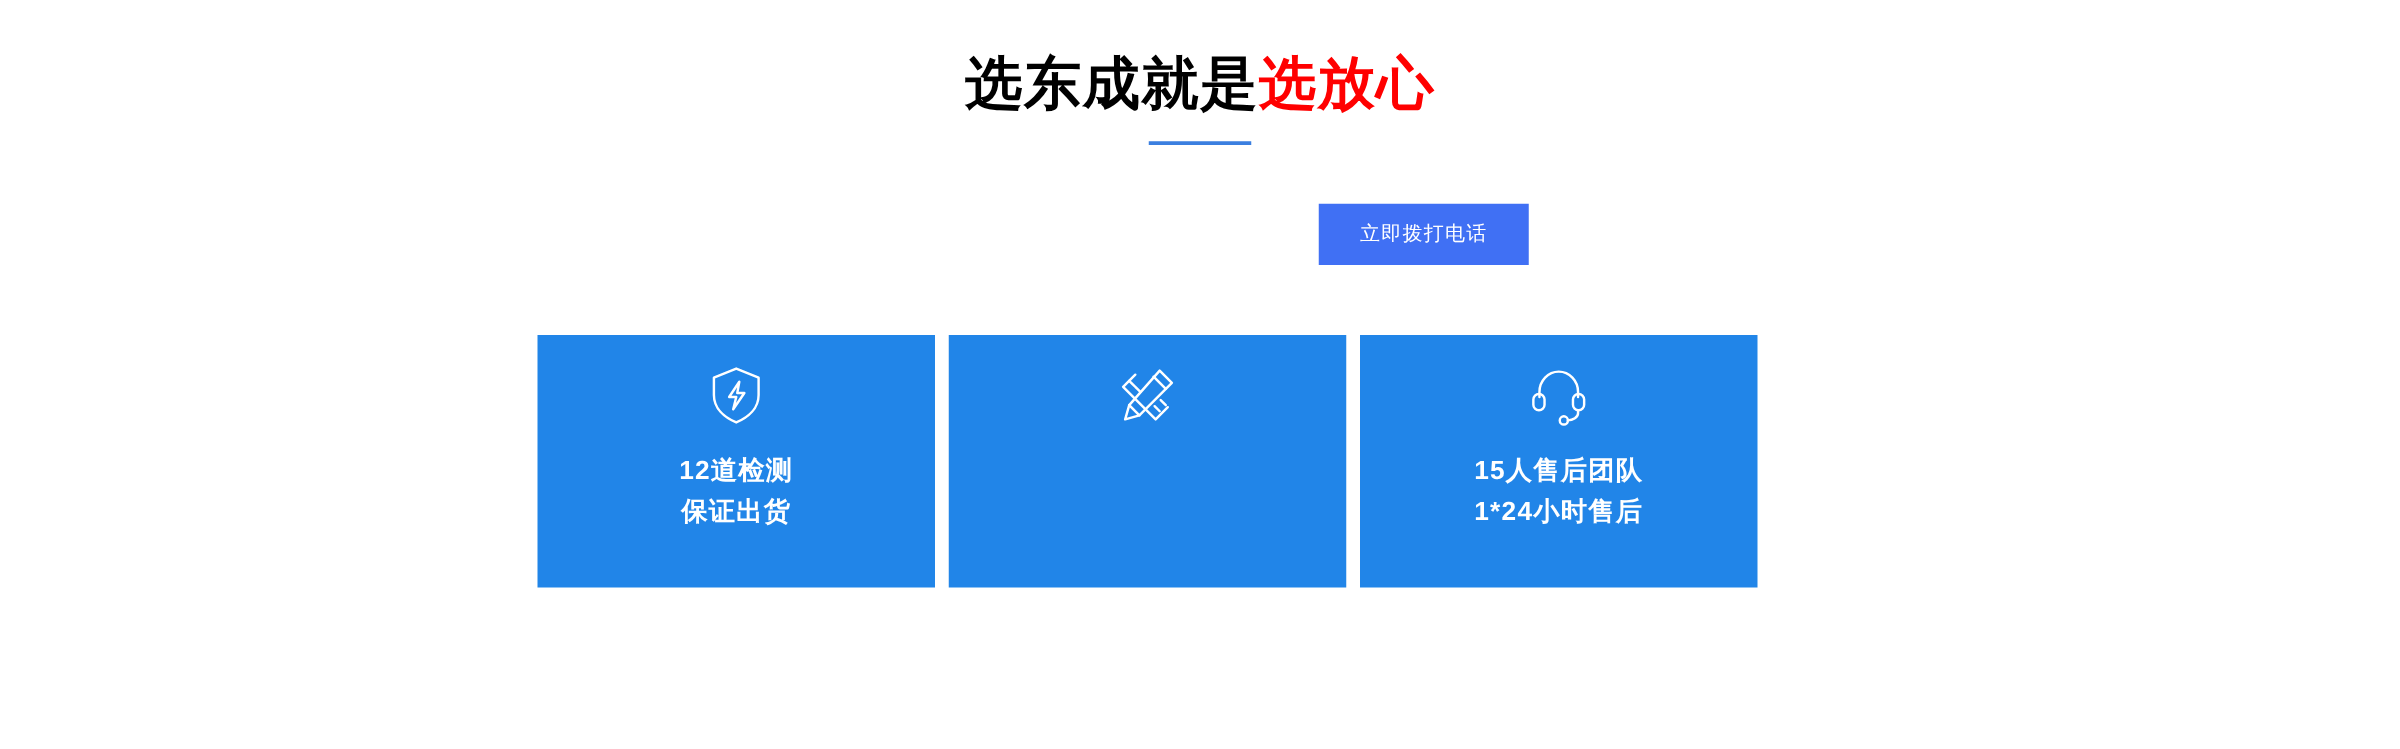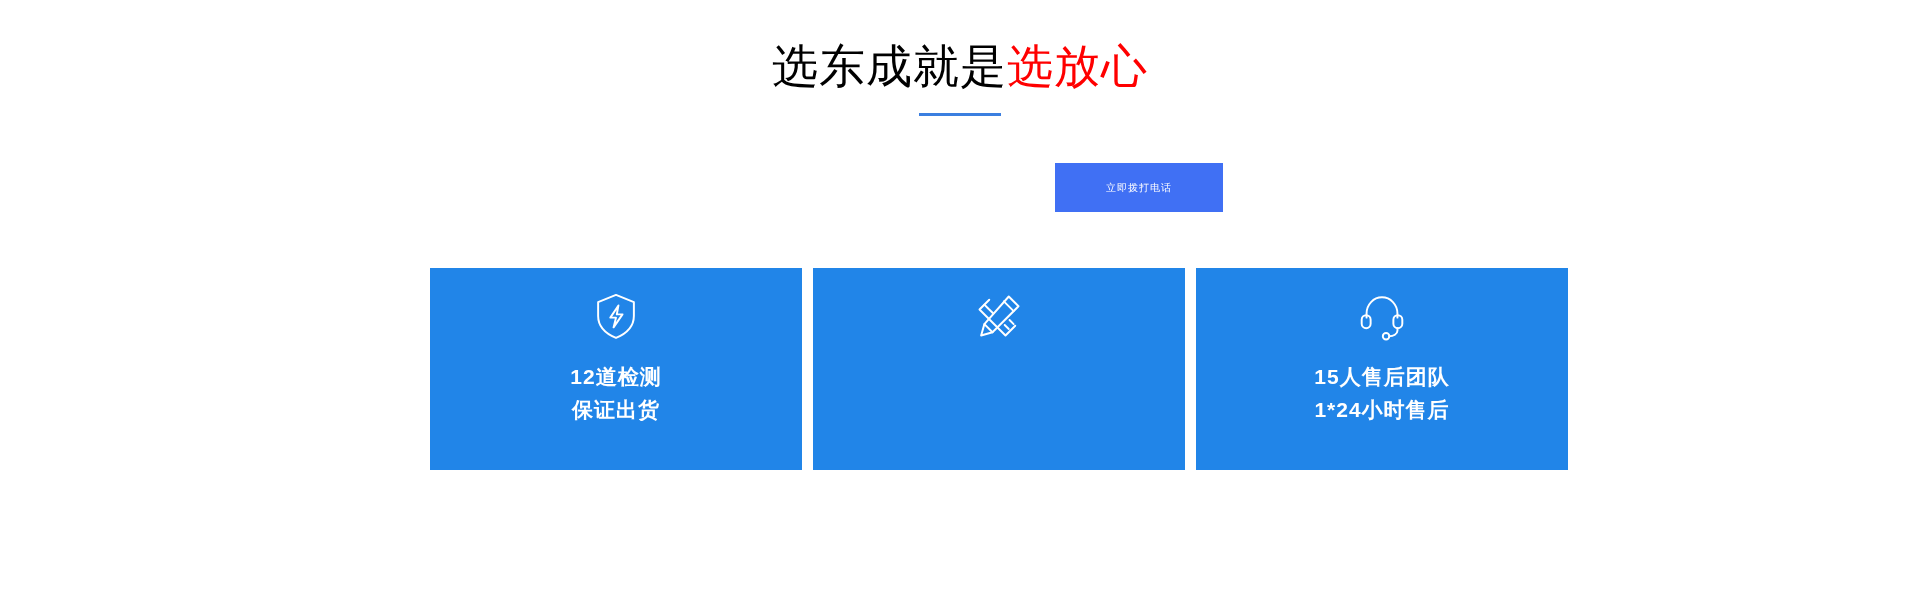--- a/index.html
+++ b/index.html
@@ -24,21 +24,21 @@
     position: absolute;
     top: 38px;
     left: 0;
     width: 1920px;
     text-align: center;
   }
 
   .heading {
     font-size: 46px;
     line-height: 56px;
-    font-weight: normal;
+    font-weight: bold;
     letter-spacing: 1px;
     white-space: nowrap;
   }
 
   .heading .part-dark { color: #000000; }
   .heading .part-accent { color: #ff0000; }
 
   
   .divider {
     position: absolute;
@@ -60,34 +60,34 @@
   }
 
   .cta-button {
     display: flex;
     align-items: center;
     justify-content: center;
     width: 168px;
     height: 49px;
     background: #4070f4;
     color: #ffffff;
-    font-size: 10px;
+    font-size: 16px;
     font-weight: normal;
     letter-spacing: 1px;
     border: none;
     cursor: pointer;
     font-family: "Liberation Sans", "DejaVu Sans", sans-serif;
   }
 
   
   .cards {
     position: absolute;
     top: 268px;
     left: 430px;
-    width: 1138px;
+    width: 976px;
     height: 202px;
     display: flex;
     gap: 11px;
   }
 
   .card {
     flex: 1 1 0;
     background: #2185e8;
     display: flex;
     flex-direction: column;

